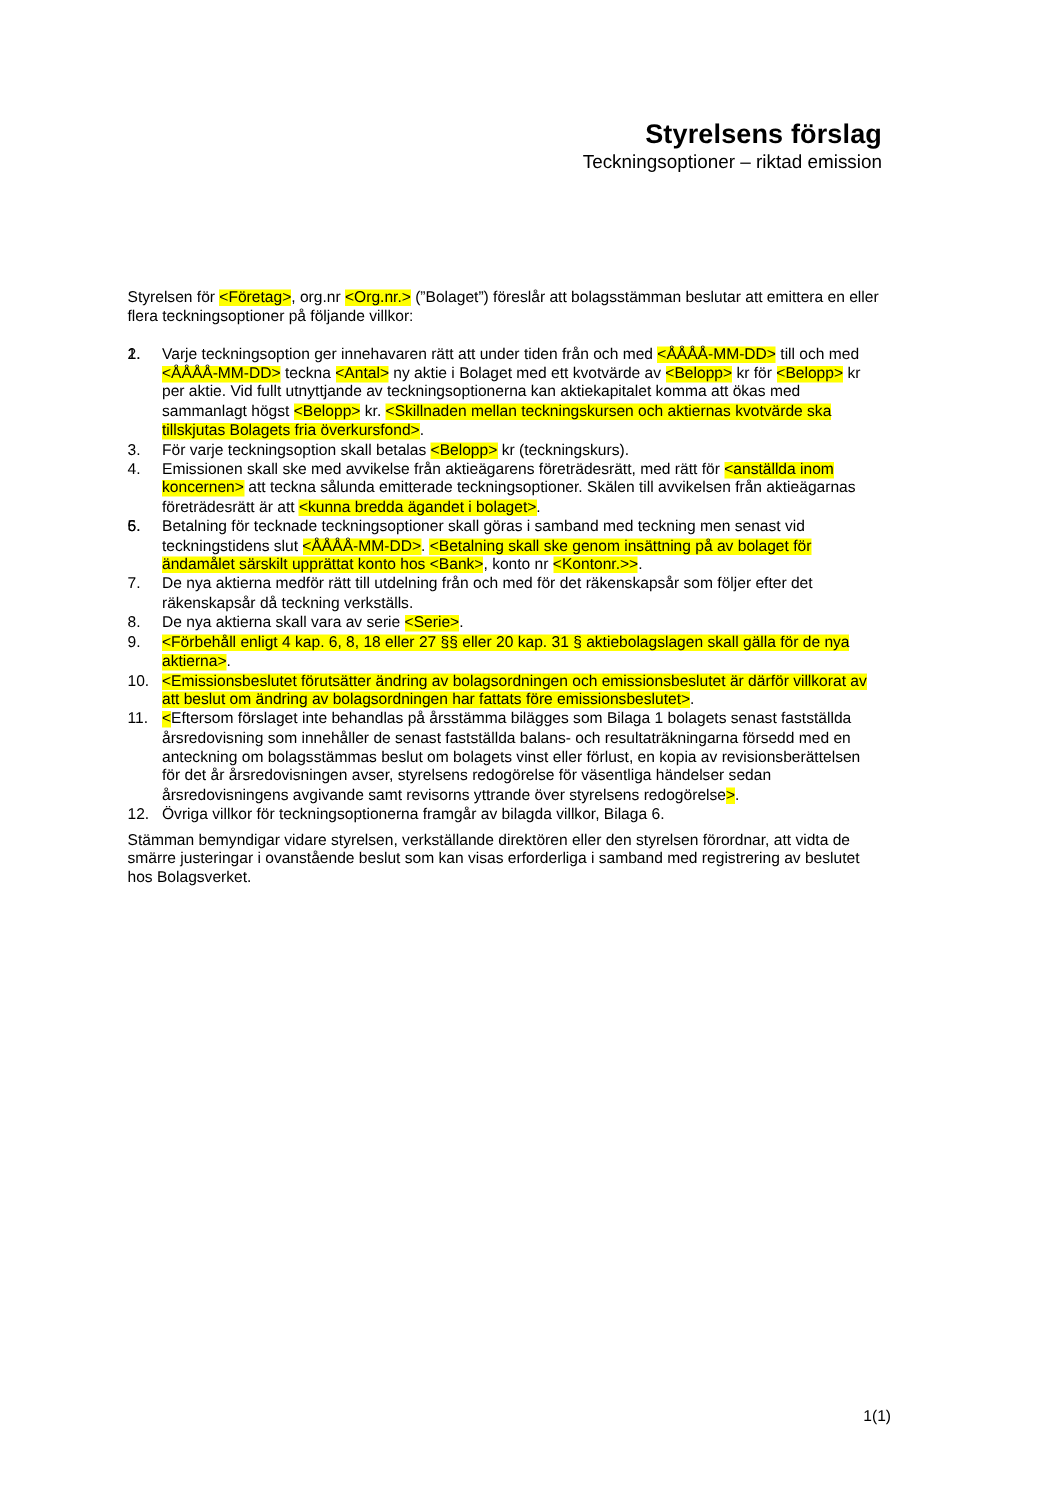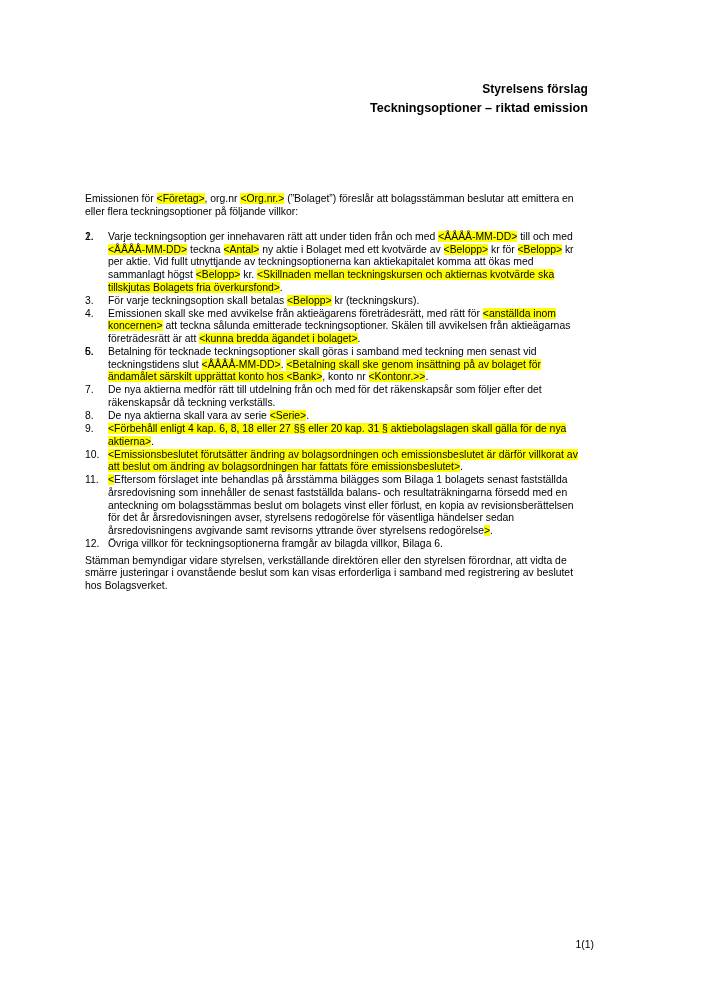--- a/index.html
+++ b/index.html
@@ -27,29 +27,29 @@
 
   
   .doc-header {
     position: absolute;
     left: 85px;
     top: 80px;
     width: 503px;
     text-align: right;
   }
   .doc-title {
-    font-size: 12px;
+    font-size: 18px;
     font-weight: bold;
     line-height: 18px;
     letter-spacing: 0.1px;
     margin: 0;
   }
   .doc-subtitle {
     font-size: 12.6px;
-    font-weight: bold;
+    font-weight: normal;
     line-height: 16px;
     margin: 2px 0 0 0;
   }
 
   
   .body-block {
     position: absolute;
     left: 85px;
     top: 193px;
     width: 503px;
@@ -112,21 +112,21 @@
 
 <div class="page">
 
   <div class="doc-header">
     <h1 class="doc-title">Styrelsens förslag</h1>
     <div class="doc-subtitle">Teckningsoptioner – riktad emission</div>
   </div>
 
   <div class="body-block">
 
-    <p class="para intro"><span>Emissionen för </span><mark class="hl">&lt;Företag&gt;</mark><span>, org.nr </span><mark class="hl">&lt;Org.nr.&gt;</mark><span> (”Bolaget”) föreslår att bolagsstämman beslutar att emittera en eller flera teckningsoptioner på följande villkor:</span></p>
+    <p class="para intro"><span>Styrelsen för </span><mark class="hl">&lt;Företag&gt;</mark><span>, org.nr </span><mark class="hl">&lt;Org.nr.&gt;</mark><span> (”Bolaget”) föreslår att bolagsstämman beslutar att emittera en eller flera teckningsoptioner på följande villkor:</span></p>
 
     <ol class="terms" id="terms-list">
         <li><span class="num">1.</span></li>
         <li><span class="num">2.</span><span><span>Varje teckningsoption ger innehavaren rätt att under tiden från och med </span><mark class="hl">&lt;ÅÅÅÅ-MM-DD&gt;</mark><span> till och med </span><mark class="hl">&lt;ÅÅÅÅ-MM-DD&gt;</mark><span> teckna </span><mark class="hl">&lt;Antal&gt;</mark><span> ny aktie i Bolaget med ett kvotvärde av </span><mark class="hl">&lt;Belopp&gt;</mark><span> kr för </span><mark class="hl">&lt;Belopp&gt;</mark><span> kr per aktie. Vid fullt utnyttjande av teckningsoptionerna kan aktiekapitalet komma att ökas med sammanlagt högst </span><mark class="hl">&lt;Belopp&gt;</mark><span> kr. </span><mark class="hl">&lt;Skillnaden mellan teckningskursen och aktiernas kvotvärde ska tillskjutas Bolagets fria överkursfond&gt;</mark><span>.</span></span></li>
         <li><span class="num">3.</span><span><span>För varje teckningsoption skall betalas </span><mark class="hl">&lt;Belopp&gt;</mark><span> kr (teckningskurs).</span></span></li>
         <li><span class="num">4.</span><span><span>Emissionen skall ske med avvikelse från aktieägarens företrädesrätt, med rätt för </span><mark class="hl">&lt;anställda inom koncernen&gt;</mark><span> att teckna sålunda emitterade teckningsoptioner. Skälen till avvikelsen från aktieägarnas företrädesrätt är att </span><mark class="hl">&lt;kunna bredda ägandet i bolaget&gt;</mark><span>.</span></span></li>
         <li><span class="num">5.</span></li>
         <li><span class="num">6.</span><span><span>Betalning för tecknade teckningsoptioner skall göras i samband med teckning men senast vid teckningstidens slut </span><mark class="hl">&lt;ÅÅÅÅ-MM-DD&gt;</mark><span>. </span><mark class="hl">&lt;Betalning skall ske genom insättning på av bolaget för ändamålet särskilt upprättat konto hos </mark><mark class="hl">&lt;Bank&gt;</mark><span>, konto nr </span><mark class="hl">&lt;Kontonr.&gt;&gt;</mark><span>.</span></span></li>
         <li><span class="num">7.</span><span><span>De nya aktierna medför rätt till utdelning från och med för det räkenskapsår som följer efter det räkenskapsår då teckning verkställs.</span></span></li>
         <li><span class="num">8.</span><span><span>De nya aktierna skall vara av serie </span><mark class="hl">&lt;Serie&gt;</mark><span>.</span></span></li>

